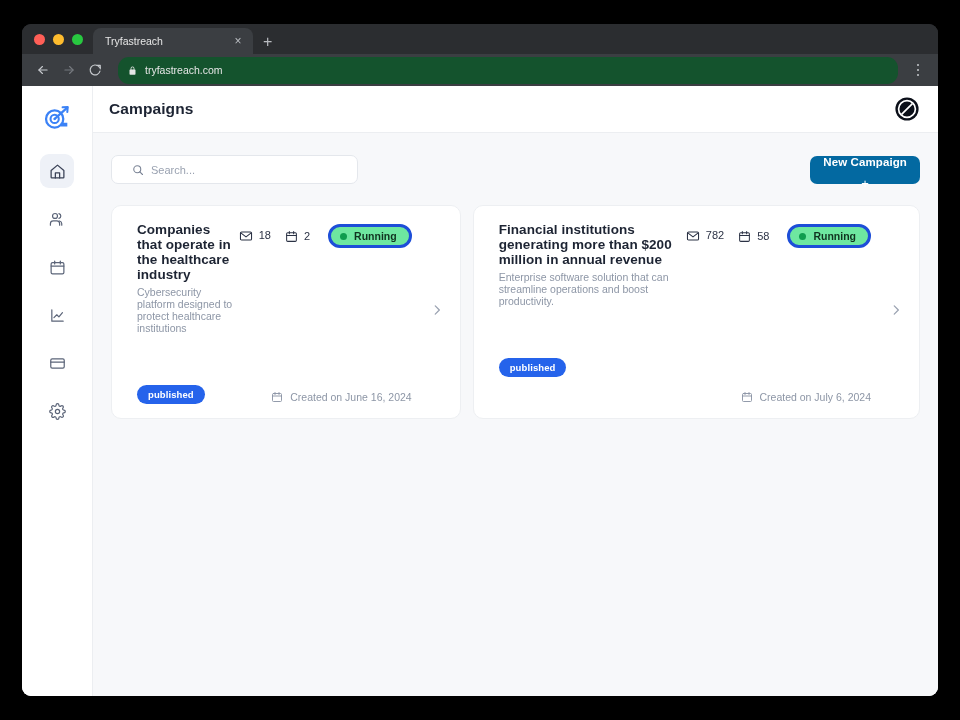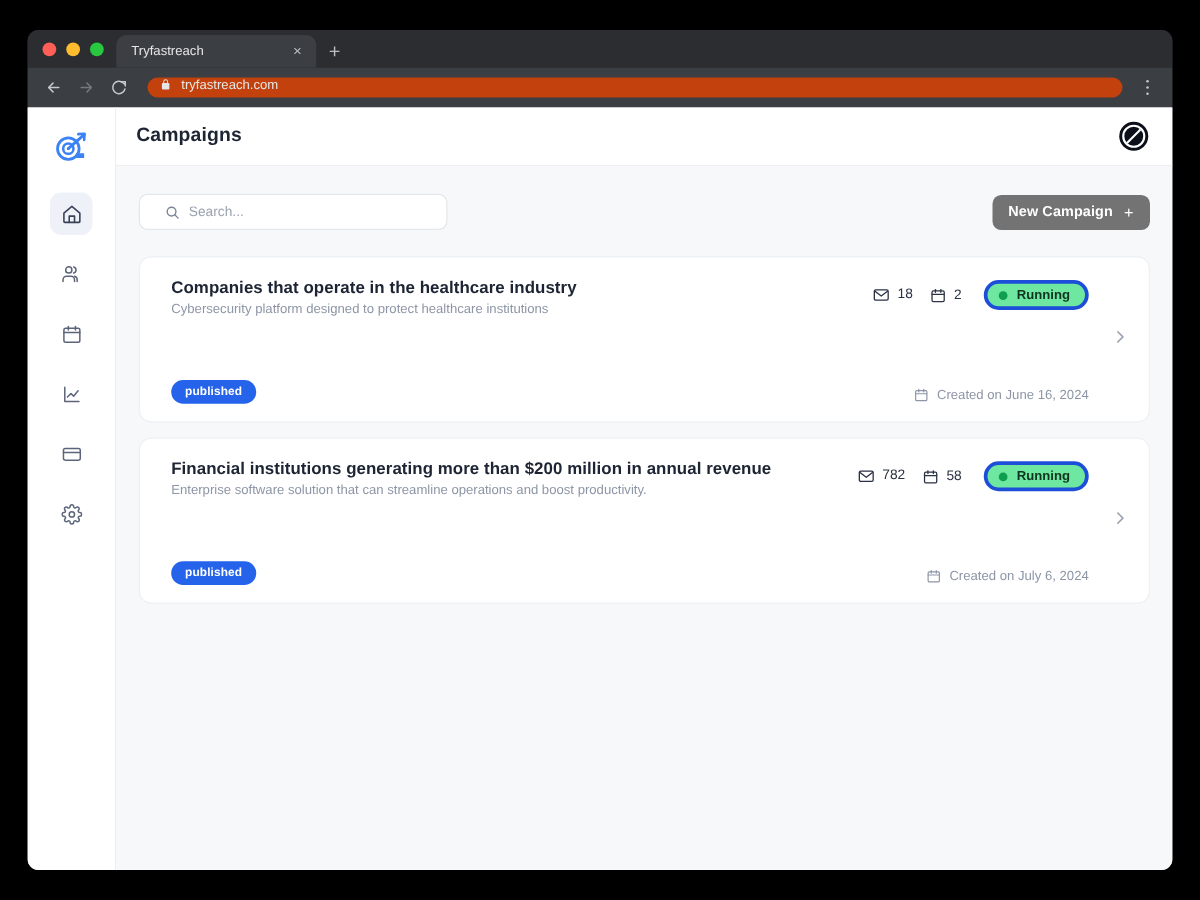--- a/index.html
+++ b/index.html
@@ -71,25 +71,25 @@
     gap: 4px;
   }
   .nav-btn {
     width: 22px; height: 22px;
     display: flex; align-items: center; justify-content: center;
     color: #c6c9cd;
   }
   .nav-btn.disabled { color: #75797e; }
   .omnibox {
     flex: 1;
-    height: 16px;
+    height: 27px;
     margin-left: 8px;
-    background: #c2410c;
+    background: #14532d;
     border-radius: 11px;
-    display: flex; align-items: flex-start;
+    display: flex; align-items: center;
     padding: 0 10px;
     gap: 8px;
   }
   .omnibox-url {
     color: #e6e6e6;
     font-size: 10.5px;
   }
   .kebab {
     width: 20px; height: 22px;
     display: flex; flex-direction: column;
@@ -173,36 +173,37 @@
     font-family: "Liberation Sans", sans-serif;
     font-size: 11px;
     color: #2b3245;
     background: transparent;
     width: 100%;
   }
   .search-input::placeholder { color: #9aa2b1; }
 
   .new-campaign-btn {
     height: 28px;
-    background: #737373;
+    background: #0369a1;
     color: #ffffff;
     border: none;
     border-radius: 7px;
     font-family: "Liberation Sans", sans-serif;
     font-size: 11.5px;
     font-weight: bold;
     padding: 0 13px;
     display: flex; align-items: center;
     gap: 9px;
     letter-spacing: .1px;
+    flex-direction: column;
   }
   .plus-glyph { font-size: 13px; font-weight: normal; line-height: 1; }
 
   
-  .card-list { display: flex; flex-direction: column; gap: 12px; }
+  .card-list { display: flex; flex-direction: row; gap: 12px; }
   .campaign-card {
     background: #ffffff;
     border: 1px solid #edeff2;
     border-radius: 10px;
     padding: 16px 14px 14px 25px;
     display: flex;
     position: relative;
     min-height: 90px;
   }
   .card-left { flex: 1; min-width: 0; }

